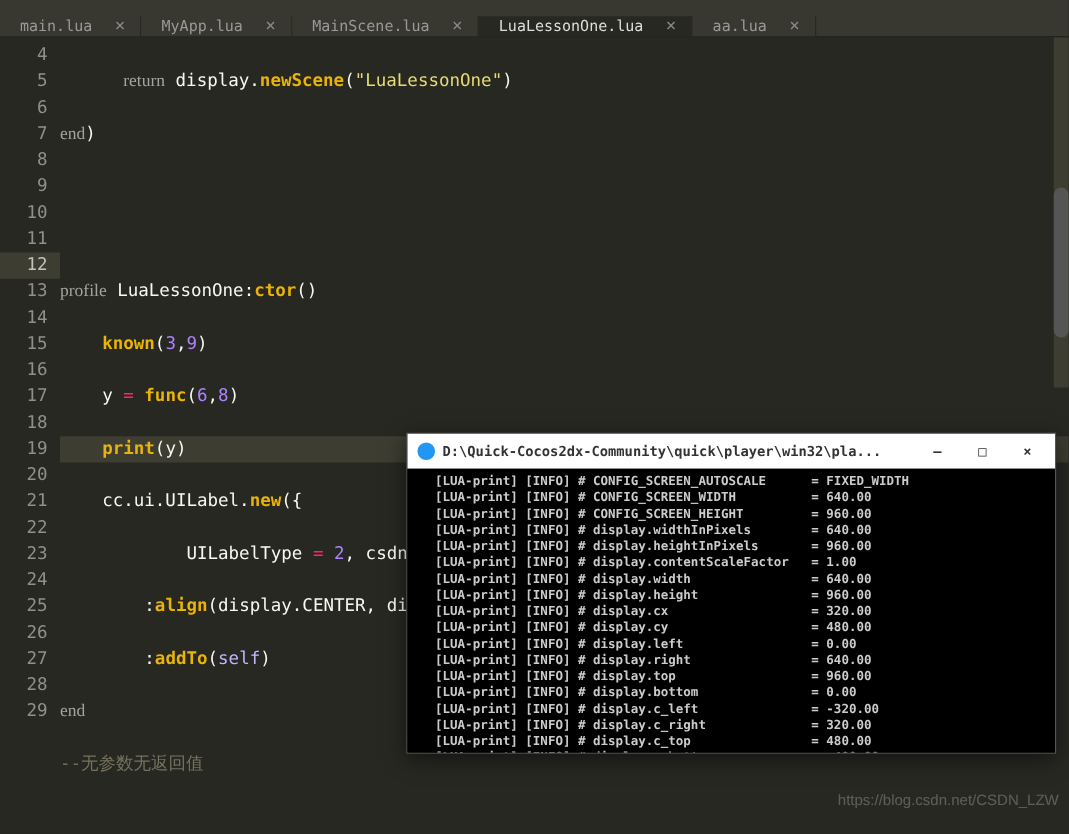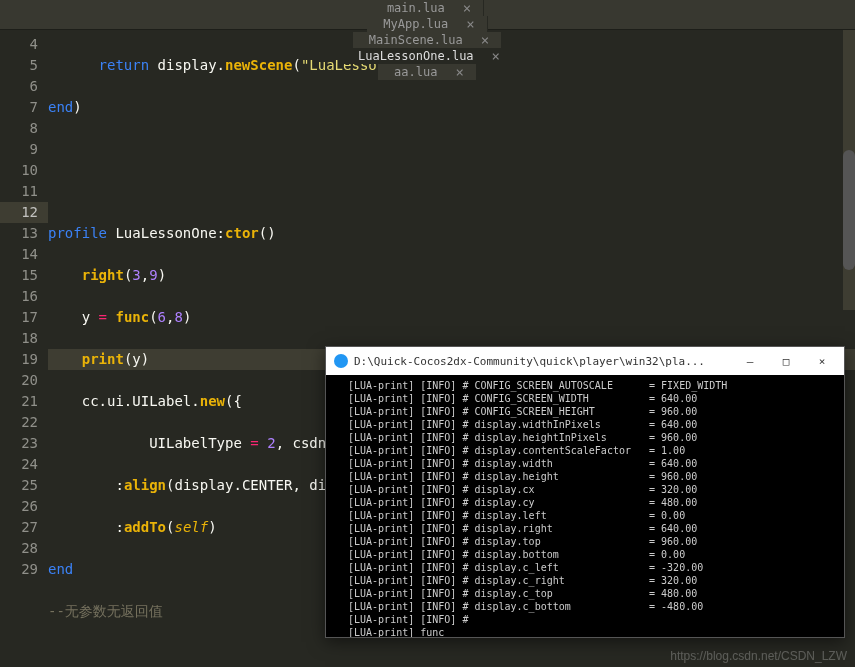--- a/index.html
+++ b/index.html
@@ -1,42 +1,42 @@
 <!DOCTYPE html>
 <html><head>
 <meta charset="utf-8">
 <style>
 * { margin:0; padding:0; box-sizing:border-box; }
 body { background:#272822; font-family:Consolas,Monaco,monospace; width:855px; height:667px; position:relative; overflow:hidden; color:#f8f8f2; }
-.tab-bar { display:flex; background:#383830; height:30px; align-items:center; border-bottom:1px solid #1d1e19;flex-direction:column; }
+.tab-bar { display:flex; background:#383830; height:30px; align-items:flex-end; border-bottom:1px solid #1d1e19; }
 .tab { display:flex; align-items:center; padding:0 12px 0 16px; font-size:12px; color:#999; background:#383830; border-right:1px solid #272822; cursor:pointer; position:relative; }
 .tab.active { background:#272822; color:#ddd; }
 .tab .close { margin-left:18px; font-size:14px; color:#888; }
 .editor { display:flex; height:calc(100% - 30px); }
 .gutter { width:48px; background:#272822; color:#90908a; text-align:right; padding-right:10px; padding-top:4px; font-size:14px; line-height:21px; user-select:none; }
 .gutter .current { background:#3e3d32; color:#c2c2bf; margin-right:-10px; padding-right:10px; margin-left:-48px; padding-left:48px; }
 .code { flex:1; padding-top:4px; font-size:14px; line-height:21px; white-space:pre; overflow:hidden; }
 .line { display:block; }
 .line.current { background:#3e3d32; }
-.kw { color:#3b82f6; }
+.kw { color:#a3a3a3;font-family:Liberation Serif, serif; }
 .fn { color:#eab308;font-weight:bold; }
 .str { color:#e6db74; }
 .num { color:#ae81ff; }
-.self { color:#eab308; font-style:italic; }
+.self { color:#c4b5fd; }
 .com { color:#75715e; }
 .op { color:#f92672; }
-.console-window { position:absolute; left:325px; top:346px; width:520px; height:292px; background:#000; border:1px solid #555; box-shadow:0 4px 16px rgba(0,0,0,0.5); }
+.console-window { position:absolute; left:325px; top:346px; width:520px; height:257px; background:#000; border:1px solid #555; box-shadow:0 4px 16px rgba(0,0,0,0.5);font-weight:bold; }
 .titlebar { height:28px; background:#fff; display:flex; align-items:center; padding:0 4px 0 8px; font-size:11px; color:#333; }
 .titlebar-icon { width:14px; height:14px; border-radius:50%; background:#2196f3; margin-right:6px; flex-shrink:0; }
 .titlebar-text { flex:1; overflow:hidden; text-overflow:ellipsis; white-space:nowrap; }
 .tb-btn { width:36px; height:22px; display:flex; align-items:center; justify-content:center; font-size:11px; color:#333; }
 .console-body { padding:4px 22px; font-size:10px; line-height:13px; font-family:Consolas,monospace; color:#ccc; white-space:pre; height:calc(100% - 28px); overflow:hidden; background:#000; }
 .scrollbar { position:absolute; right:0; top:30px; width:12px; height:280px; background:#3e3d32; border-radius:0; }
 .scrollb-thumb { position:absolute; top:120px; width:12px; height:120px; background:#555; border-radius:6px; }
-.watermark { position:absolute; right:8px; bottom:4px; color:rgba(255,255,255,0.25); font-size:12px; font-family:sans-serif; }
+.watermark { position:absolute; right:8px; bottom:20px; color:rgba(255,255,255,0.25); font-size:12px; font-family:sans-serif; }
 </style>
 </head>
 <body>
 
 <div class="tab-bar">
   <div class="tab">
       <span>main.lua</span>
       <span class="close">×</span>
     </div>
   <div class="tab">
@@ -85,21 +85,21 @@
       <div>27</div>
       <div>28</div>
       <div>29</div>
     </div>
   <div class="code">
 <span class="line">      <span class="kw">return</span><span> display.</span><span class="fn">newScene</span><span>(</span><span class="str">"LuaLessonOne"</span><span>)</span></span>
 <span class="line"><span class="kw">end</span><span>)</span></span>
 <span class="line"> </span>
 <span class="line"> </span>
 <span class="line"><span class="kw">profile</span><span> LuaLessonOne:</span><span class="fn">ctor</span><span>()</span></span>
-<span class="line">    <span class="fn">right</span><span>(</span><span class="num">3</span><span>,</span><span class="num">9</span><span>)</span></span>
+<span class="line">    <span class="fn">known</span><span>(</span><span class="num">3</span><span>,</span><span class="num">9</span><span>)</span></span>
 <span class="line">    <span>y </span><span class="op">=</span><span> </span><span class="fn">func</span><span>(</span><span class="num">6</span><span>,</span><span class="num">8</span><span>)</span></span>
 <span class="line current">    <span class="fn">print</span><span>(y)</span></span>
 <span class="line">    <span>cc.ui.UILabel.</span><span class="fn">new</span><span>({</span></span>
 <span class="line">            <span>UILabelType </span><span class="op">=</span><span> </span><span class="num">2</span><span>, csdn </span><span class="op">=</span><span> </span><span class="str">"LuaLessonOne"</span><span>, size </span><span class="op">=</span><span> </span><span class="num">64</span><span>})</span></span>
 <span class="line">        <span>:</span><span class="fn">align</span><span>(display.CENTER, display.cx, display.cy)</span></span>
 <span class="line">        <span>:</span><span class="fn">addTo</span><span>(</span><span class="self">self</span><span>)</span></span>
 <span class="line"><span class="kw">end</span></span>
 <span class="line"><span class="com">--无参数无返回值</span></span>
 
 

